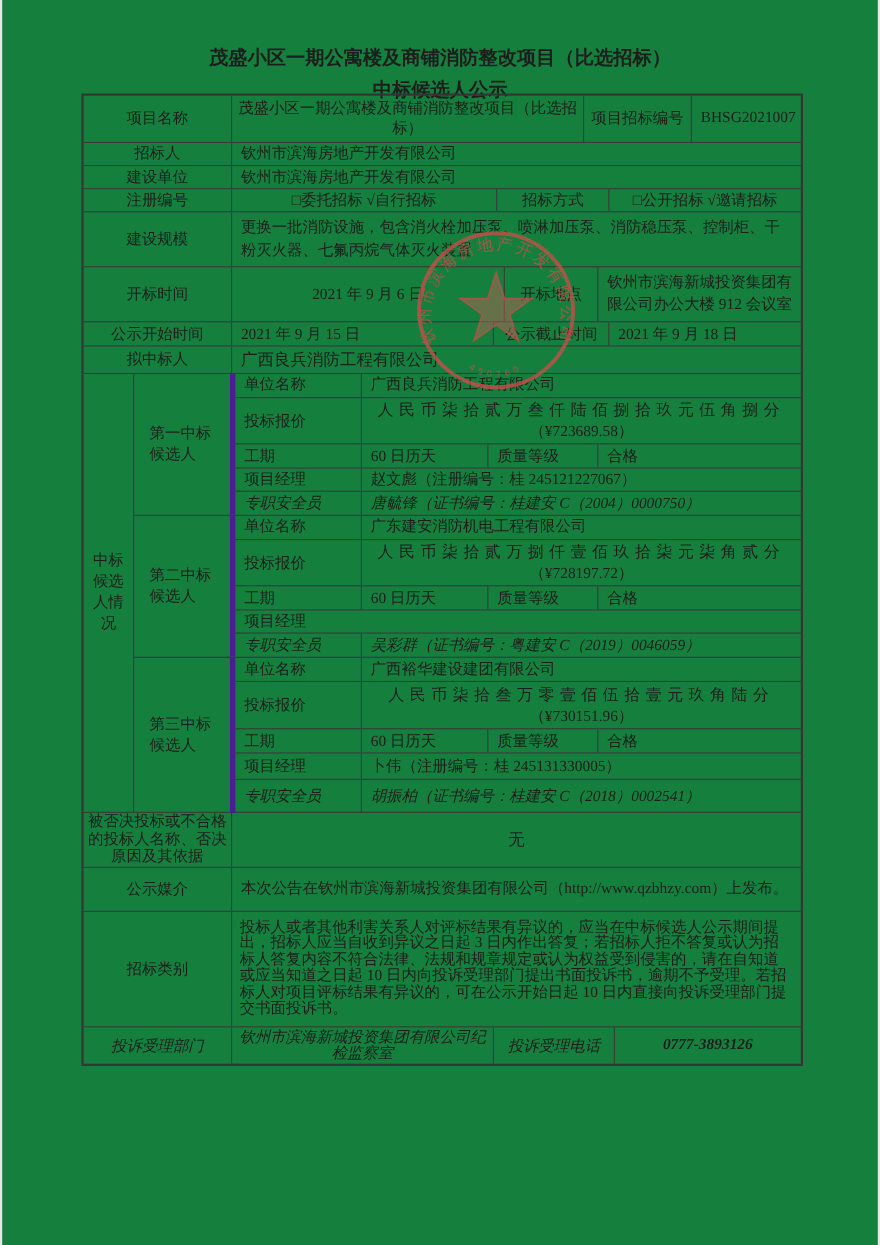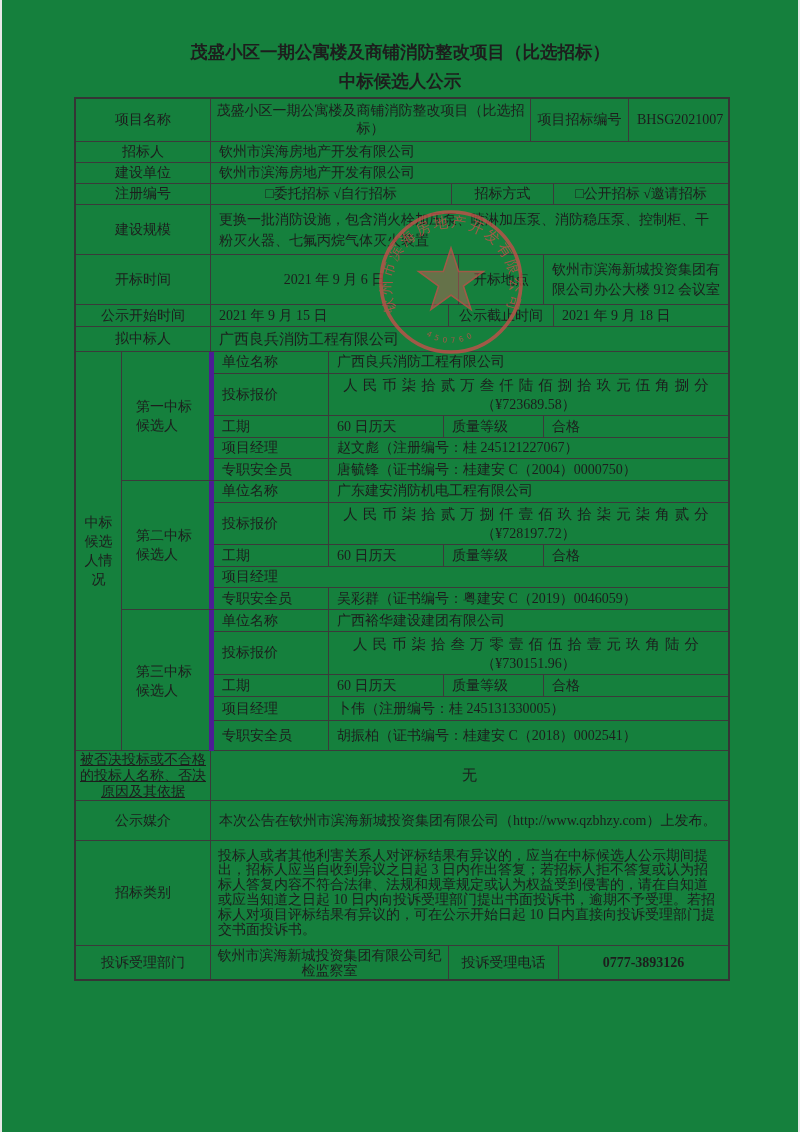--- a/index.html
+++ b/index.html
@@ -5,41 +5,41 @@
   * { margin:0; padding:0; box-sizing:border-box; }
   html,body { background:#e8e8e8; }
   .page {
     position:relative; width:796px; height:1132px; margin:0 auto;
     background:#15803d; color:#1d1d1d;
     font-family:"Liberation Serif","DejaVu Serif",serif;
     font-size:14px; overflow:hidden;
   }
   .doc-title { position:absolute; top:38px; left:0; width:100%; text-align:center;
     font-weight:bold; font-size:17.5px; line-height:29px; }
-  .tbl { position:absolute; left:72px; top:97px; width:656px;
+  .tbl { position:absolute; left:72px; top:85px; width:656px;
     border:2px solid #353535; background:transparent; }
   .row { display:flex; border-bottom:1px solid #3a3a3a; align-items:stretch; }
-  .row:last-child { border-bottom:none; }
+  .row:last-child { border-bottom:none;font-style:italic; }
   .cell { border-right:1px solid #3a3a3a; display:flex; align-items:center; overflow:hidden; }
   .cell:last-child { border-right:none; }
   .lab { justify-content:center; text-align:center; padding:1px 4px; }
   .val { padding:1px 8px; text-align:left; }
   .cen { justify-content:center; text-align:center; padding:1px 4px; }
   .grow { flex:1; }
   .price-cell { flex-direction:column; justify-content:center; align-items:stretch; padding:0 6px; }
   .price-cn { text-align:center; letter-spacing:5px; white-space:nowrap; line-height:20px; font-size:14.5px; }
   .price-num { text-align:center; line-height:19px; }
   .cand-col { display:flex; flex-direction:column; flex:1; }
   .cand-block { display:flex; border-bottom:1px solid #3a3a3a; }
   .cand-block:last-child { border-bottom:none; }
   .cand-rank { width:92px; border-right:5px solid #4c1d95; display:flex; align-items:center;
     justify-content:center; padding:0 14px; line-height:19px; }
   .cand-rows { flex:1; display:flex; flex-direction:column; }
   .cand-rows .row:last-child { border-bottom:none; }
-  .small-line { line-height:16px;text-decoration:underline; }
+  .small-line { line-height:16px; }
   .stamp { position:absolute; left:363px; top:203px; width:172px; height:158px;
     opacity:.78; pointer-events:none; z-index:5; }
 </style>
 </head>
 <body>
 
 <div class="page">
 
   <div class="doc-title">
     <div>茂盛小区一期公寓楼及商铺消防整改项目（比选招标）</div>

